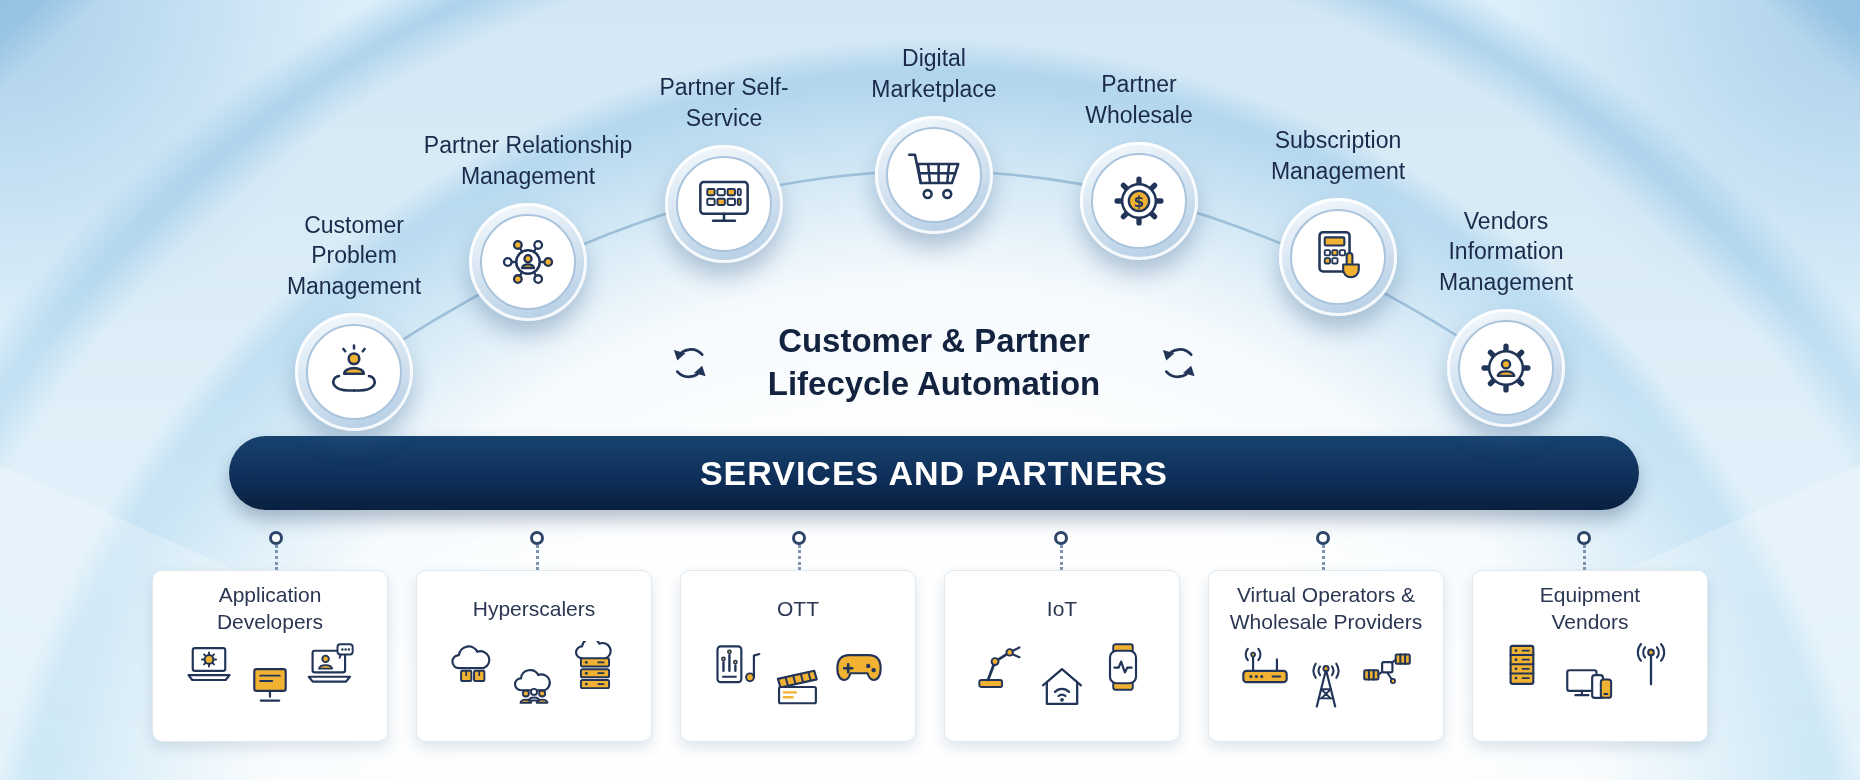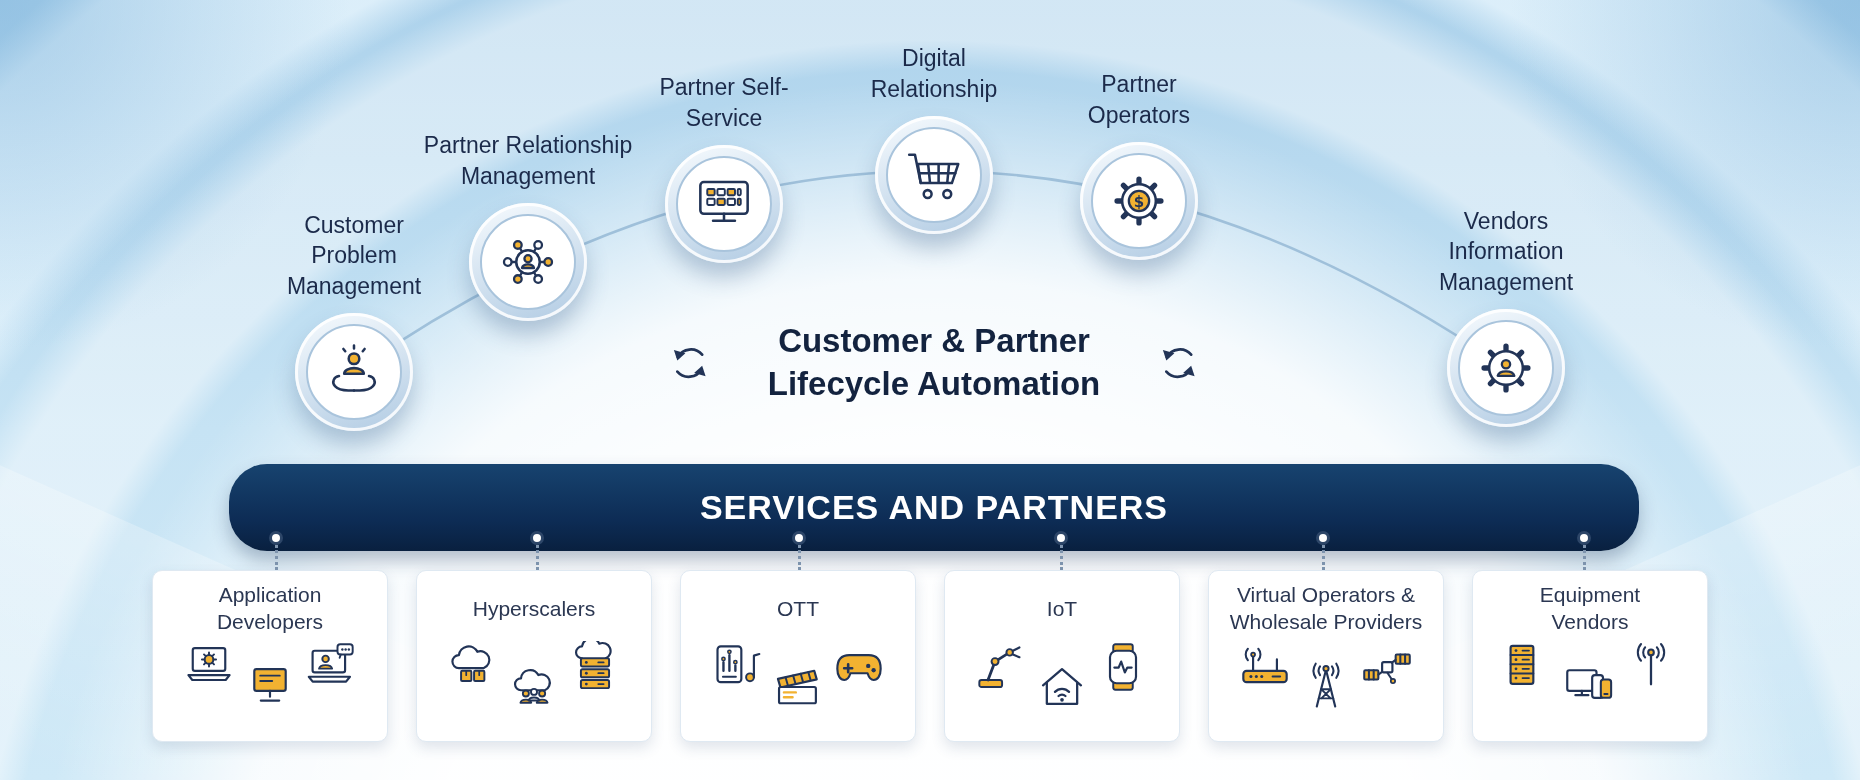--- a/index.html
+++ b/index.html
@@ -40,21 +40,21 @@
     text-align:center;font-size:23px;font-weight:500;color:#1b2a4a;line-height:1.32;
   }
 
   
   .center-title{position:absolute;left:934px;top:363px;transform:translate(-50%,-50%);
     display:flex;align-items:center;gap:55px;z-index:3;}
   .center-title-text{white-space:pre-line;text-align:center;font-size:33px;font-weight:600;color:#13233f;line-height:1.3;}
 
   
   .banner{
-    position:absolute;left:229px;top:464px;width:1410px;height:87px;border-radius:38px;
+    position:absolute;left:229px;top:436px;width:1410px;height:74px;border-radius:38px;
     background:linear-gradient(180deg,#17436f 0%,#0d2c55 65%,#09203f 100%);
     box-shadow:0 10px 18px rgba(20,50,90,.30);
     display:flex;align-items:center;justify-content:center;z-index:4;text-align:right;
   }
   .banner-text{color:#ffffff;font-size:34px;font-weight:700;letter-spacing:1px;}
 
   
   .connector{position:absolute;top:531px;transform:translateX(-50%);display:flex;flex-direction:column;align-items:center;z-index:5;}
   .connector .dot{width:14px;height:14px;border-radius:50%;background:#fff;border:3px solid #2d4668;box-sizing:border-box;}
   .connector .dash{width:0;height:25px;border-left:3px dotted #7d93ad;}
@@ -142,54 +142,74 @@
             <rect x="29.1" y="21.4" width="6.4" height="5.4" rx="1" fill="#fff" stroke-width="1.7"></rect>
             <rect x="37.9" y="21.4" width="2.6" height="5.4" rx="1" fill="#f2b231" stroke-width="1.7"></rect>
             <path d="M26 34.5v6M16.5 40.5h19"></path>
           </g>
         </svg>
       </div>
     </div>
   </div>
 
   <div class="node" style="left:934px;top:175px">
-    <div class="node-label" style="width:150px">Digital Relationship</div>
+    <div class="node-label" style="width:150px">Digital Marketplace</div>
     <div class="node-circle">
       <div class="node-inner">
         <svg class="nicon" viewBox="0 0 52 52">
           <g stroke="#223457" stroke-width="2.2" fill="none" stroke-linecap="round" stroke-linejoin="round">
             <path d="M12 16.5h35l-5.5 16.5h-27z" fill="#fff"></path>
             <path d="M4.5 8.5h5l5 24.5"></path>
             <path d="M21 17l1.5 15.5M30 17v15.5M39 17l-1.5 15.5M13.5 24.5h31"></path>
             <circle cx="20.5" cy="42.5" r="3.4" fill="#fff"></circle>
             <circle cx="37.5" cy="42.5" r="3.4" fill="#fff"></circle>
           </g>
         </svg>
       </div>
     </div>
   </div>
 
   <div class="node" style="left:1139px;top:201px">
-    <div class="node-label" style="width:135px">Partner Operators</div>
+    <div class="node-label" style="width:135px">Partner Wholesale</div>
     <div class="node-circle">
       <div class="node-inner">
         <svg class="nicon" viewBox="0 0 52 52">
           <g stroke="#223457" stroke-linecap="round" fill="none">
             <g stroke-width="4.6">
               <path d="M40.5 26H45M26 40.5V45M11.5 26H7M26 11.5V7M36.3 36.3l3.2 3.2M15.7 36.3l-3.2 3.2M36.3 15.7l3.2-3.2M15.7 15.7l-3.2-3.2"></path>
             </g>
             <circle cx="26" cy="26" r="14.6" fill="#fff" stroke-width="2.2"></circle>
             <circle cx="26" cy="26" r="8.8" fill="#f2b231" stroke-width="2"></circle>
           </g>
           <text x="26" y="31" text-anchor="middle" font-size="13" font-weight="bold" fill="#223457" font-family="DejaVu Sans, sans-serif">$</text>
         </svg>
       </div>
     </div>
   </div>
 
+  <div class="node" style="left:1338px;top:257px">
+    <div class="node-label" style="width:165px">Subscription Management</div>
+    <div class="node-circle">
+      <div class="node-inner">
+        <svg class="nicon" viewBox="0 0 52 52">
+          <g stroke="#223457" stroke-width="2.2" fill="none" stroke-linecap="round" stroke-linejoin="round">
+            <rect x="10" y="4.5" width="26" height="34" rx="3" fill="#fff"></rect>
+            <rect x="14.5" y="9" width="17" height="7" rx="1" fill="#f2b231" stroke-width="1.8"></rect>
+            <rect x="14.5" y="20" width="4.6" height="4.6" rx="1" fill="#fff" stroke-width="1.6"></rect>
+            <rect x="21" y="20" width="4.6" height="4.6" rx="1" fill="#f2b231" stroke-width="1.6"></rect>
+            <rect x="27.5" y="20" width="4.6" height="4.6" rx="1" fill="#fff" stroke-width="1.6"></rect>
+            <rect x="14.5" y="27" width="4.6" height="4.6" rx="1" fill="#f2b231" stroke-width="1.6"></rect>
+            <rect x="21" y="27" width="4.6" height="4.6" rx="1" fill="#fff" stroke-width="1.6"></rect>
+            <rect x="33.5" y="22.5" width="5" height="12" rx="2.5" fill="#f2b231" stroke-width="1.8"></rect>
+            <path d="M30.5 32.5h13.5v4.5c0 4-3.4 6.5-6.8 6.5s-6.7-2.5-6.7-6.5z" fill="#f2b231" stroke-width="1.8"></path>
+          </g>
+        </svg>
+      </div>
+    </div>
+  </div>
 
   <div class="node" style="left:1506px;top:368px">
     <div class="node-label" style="width:150px">Vendors Information Management</div>
     <div class="node-circle">
       <div class="node-inner">
         <svg class="nicon" viewBox="0 0 52 52">
           <g stroke="#223457" stroke-linecap="round" fill="none">
             <g stroke-width="4.6">
               <path d="M40.5 26H45M26 40.5V45M11.5 26H7M26 11.5V7M36.3 36.3l3.2 3.2M15.7 36.3l-3.2 3.2M36.3 15.7l3.2-3.2M15.7 15.7l-3.2-3.2"></path>
             </g>

